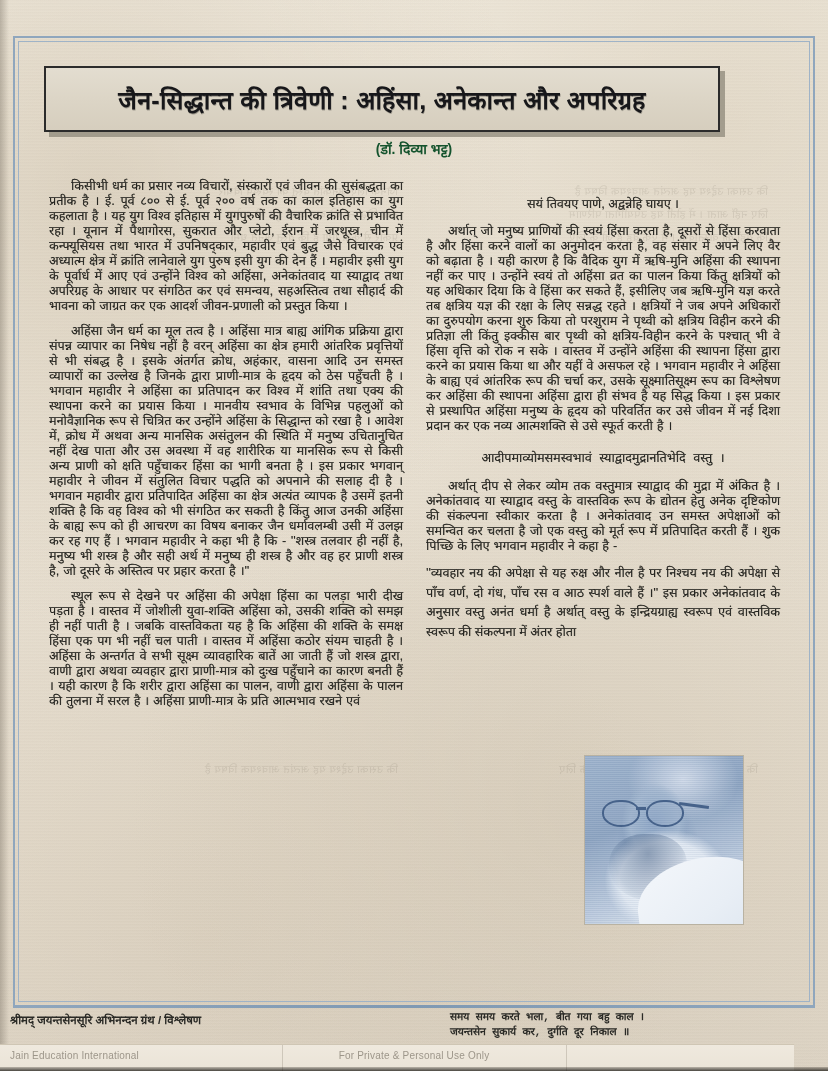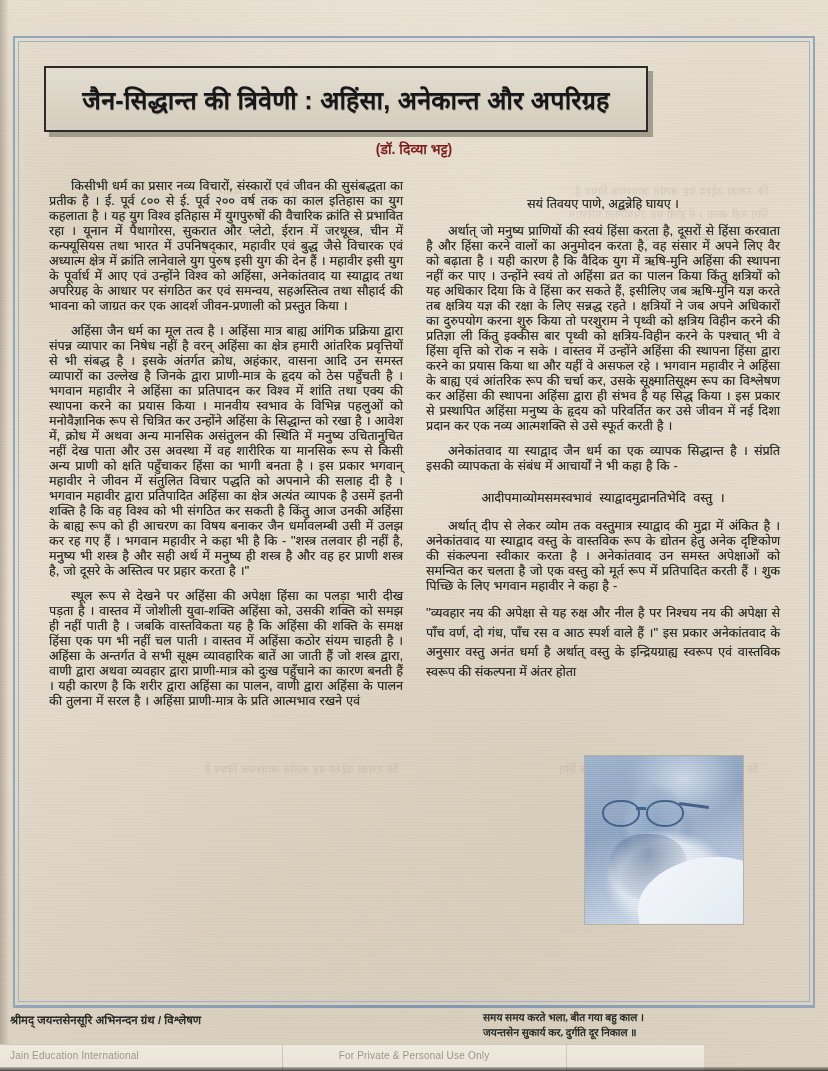--- a/index.html
+++ b/index.html
@@ -86,21 +86,21 @@
     border: 1px solid #9fb3c7;
     box-sizing: border-box;
     pointer-events: none;
   }
 
   
   .title-wrap {
     position: absolute;
     left: 44px;
     top: 66px;
-    width: 604px;
+    width: 676px;
     height: 66px;
   }
   .title-shadow {
     position: absolute;
     left: 5px;
     top: 5px;
     width: 100%;
     height: 100%;
     background: #8d8879;
     opacity: 0.75;
@@ -130,21 +130,21 @@
 
   .byline {
     position: absolute;
     left: 0;
     top: 139px;
     width: 828px;
     text-align: center;
     font-family: "Liberation Sans", "DejaVu Sans", sans-serif;
     font-weight: bold;
     font-size: 14px;
-    color: #7f1d1d;
+    color: #14532d;
   }
 
   
   .columns {
     position: absolute;
     left: 49px;
     top: 179px;
     width: 731px;
     height: 818px;
     display: flex;
@@ -303,33 +303,33 @@
     text-align: center;
     font-family: "Liberation Sans", "DejaVu Sans", sans-serif;
     font-size: 14px;
     color: #23231f;
   }
   .footer-right {
     position: absolute;
     right: 24px;
     top: 0;
     text-align: left;
-    font-family: Liberation Serif, serif;
+    font-family: Liberation Mono, monospace;
     font-size: 10.5px;
     font-weight: bold;
     line-height: 15px;
     color: #2a2a26;
   }
 
   
   .scanbar {
     position: absolute;
     left: 0;
     top: 1044px;
-    width: 704px;
+    width: 794px;
     height: 27px;
     background: linear-gradient(180deg, #efe9de 0%, #eae3d6 100%);
     border-top: 1px solid #cfc6b4;
   }
   .scanbar .s {
     position: absolute;
     top: 5px;
     font-family: "Liberation Sans", "DejaVu Sans", sans-serif;
     font-size: 10px;
     color: #9d9customs;
@@ -407,21 +407,20 @@
       <p class="body">स्थूल रूप से देखने पर अहिंसा की अपेक्षा हिंसा का पलड़ा भारी दीख पड़ता है । वास्तव में जोशीली युवा-शक्ति अहिंसा को, उसकी शक्ति को समझ ही नहीं पाती है । जबकि वास्तविकता यह है कि अहिंसा की शक्ति के समक्ष हिंसा एक पग भी नहीं चल पाती । वास्तव में अहिंसा कठोर संयम चाहती है । अहिंसा के अन्तर्गत वे सभी सूक्ष्म व्यावहारिक बातें आ जाती हैं जो शस्त्र द्वारा, वाणी द्वारा अथवा व्यवहार द्वारा प्राणी-मात्र को दुःख पहुँचाने का कारण बनती हैं । यही कारण है कि शरीर द्वारा अहिंसा का पालन, वाणी द्वारा अहिंसा के पालन की तुलना में सरल है । अहिंसा प्राणी-मात्र के प्रति आत्मभाव रखने एवं</p>
     </div>
 
     <div class="col">
 
       <div class="verse">
         <div>सयं तिवयए पाणे, अद्वन्नेहि घायए ।</div>
       </div>
 
       <p class="body">अर्थात् जो मनुष्य प्राणियों की स्वयं हिंसा करता है, दूसरों से हिंसा करवाता है और हिंसा करने वालों का अनुमोदन करता है, वह संसार में अपने लिए वैर को बढ़ाता है । यही कारण है कि वैदिक युग में ऋषि-मुनि अहिंसा की स्थापना नहीं कर पाए । उन्होंने स्वयं तो अहिंसा व्रत का पालन किया किंतु क्षत्रियों को यह अधिकार दिया कि वे हिंसा कर सकते हैं, इसीलिए जब ऋषि-मुनि यज्ञ करते तब क्षत्रिय यज्ञ की रक्षा के लिए सन्नद्ध रहते । क्षत्रियों ने जब अपने अधिकारों का दुरुपयोग करना शुरु किया तो परशुराम ने पृथ्वी को क्षत्रिय विहीन करने की प्रतिज्ञा ली किंतु इक्कीस बार पृथ्वी को क्षत्रिय-विहीन करने के पश्चात् भी वे हिंसा वृत्ति को रोक न सके । वास्तव में उन्होंने अहिंसा की स्थापना हिंसा द्वारा करने का प्रयास किया था और यहीं वे असफल रहे । भगवान महावीर ने अहिंसा के बाह्य एवं आंतरिक रूप की चर्चा कर, उसके सूक्ष्मातिसूक्ष्म रूप का विश्लेषण कर अहिंसा की स्थापना अहिंसा द्वारा ही संभव है यह सिद्ध किया । इस प्रकार से प्रस्थापित अहिंसा मनुष्य के हृदय को परिवर्तित कर उसे जीवन में नई दिशा प्रदान कर एक नव्य आत्मशक्ति से उसे स्फूर्त करती है ।</p>
-      <p class="body">अनेकांतवाद या स्याद्वाद जैन धर्म का एक व्यापक सिद्धान्त है । संप्रति इसकी व्यापकता के संबंध में आचार्यों ने भी कहा है कि -</p>
 
       <div class="verse single">आदीपमाव्योमसमस्वभावं स्याद्वादमुद्रानतिभेदि वस्तु ।</div>
 
       <p class="body">अर्थात् दीप से लेकर व्योम तक वस्तुमात्र स्याद्वाद की मुद्रा में अंकित है । अनेकांतवाद या स्याद्वाद वस्तु के वास्तविक रूप के द्योतन हेतु अनेक दृष्टिकोण की संकल्पना स्वीकार करता है । अनेकांतवाद उन समस्त अपेक्षाओं को समन्वित कर चलता है जो एक वस्तु को मूर्त रूप में प्रतिपादित करती हैं । शुक पिच्छि के लिए भगवान महावीर ने कहा है -</p>
 
       <div class="photo">
         <div class="photo-inner">
           <div class="photo-grain"></div>
           <div class="beard"></div>
           <div class="glasses">

